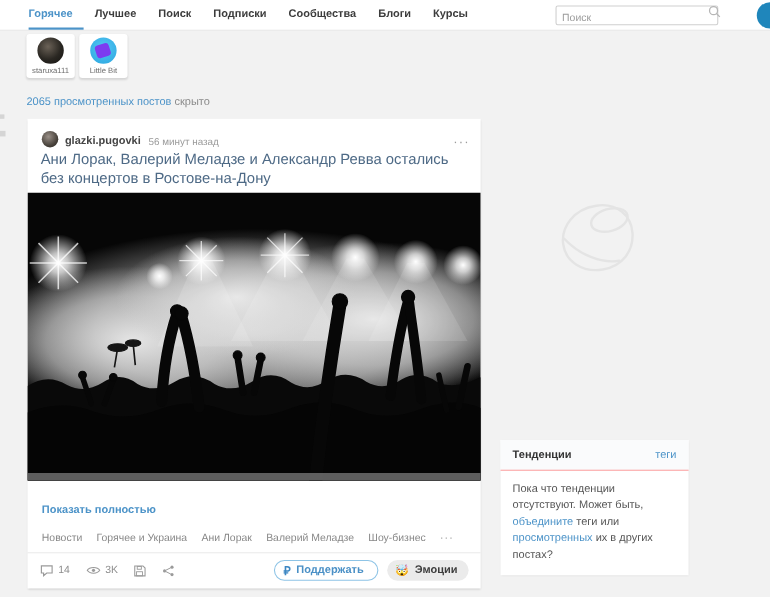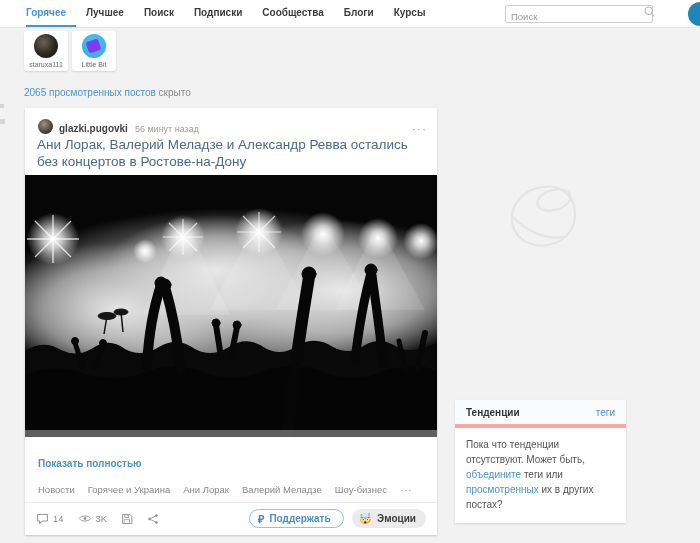--- a/index.html
+++ b/index.html
@@ -75,21 +75,21 @@
   .pill.support { margin-left:auto; border:1px solid #8ec4e6; background:#fff; color:#4a90c6;
                   padding:0 12px 0 8px; gap:5px; font-weight:700; }
   .ruble-ic { color:#3d87c3; font-size:11px; font-weight:700; }
   .pill.emotions { margin-left:8px; background:#ebebeb; color:#3c3c3c; padding:0 10px 0 8px;
                    gap:5px; font-weight:700; }
   .emo { font-size:10px; }
 
   
   .trends { position:absolute; left:455px; top:400px; width:171px; background:#fff;
             box-shadow:0 1px 2px rgba(0,0,0,.12); }
-  .trends-head { height:28px; background:#fafbfc; border-bottom:4px solid #fca5a5;
+  .trends-head { height:28px; background:#fafbfc; border-bottom:1px solid #fca5a5;
                  display:flex; align-items:center; padding:0 11px; }
   .trends-title { font-size:10px; font-weight:700; color:#333; }
   .trends-link { margin-left:auto; font-size:10px; color:#4c93c8; text-decoration:none; cursor:pointer; }
   .trends-body { padding:9px 11px 11px; font-size:10px; line-height:15px; color:#555; }
   .trends-body a { color:#4c93c8; text-decoration:none; cursor:pointer; }
 
   
   .watermark { position:absolute; left:504px; top:182px; }
 </style>
 </head>

